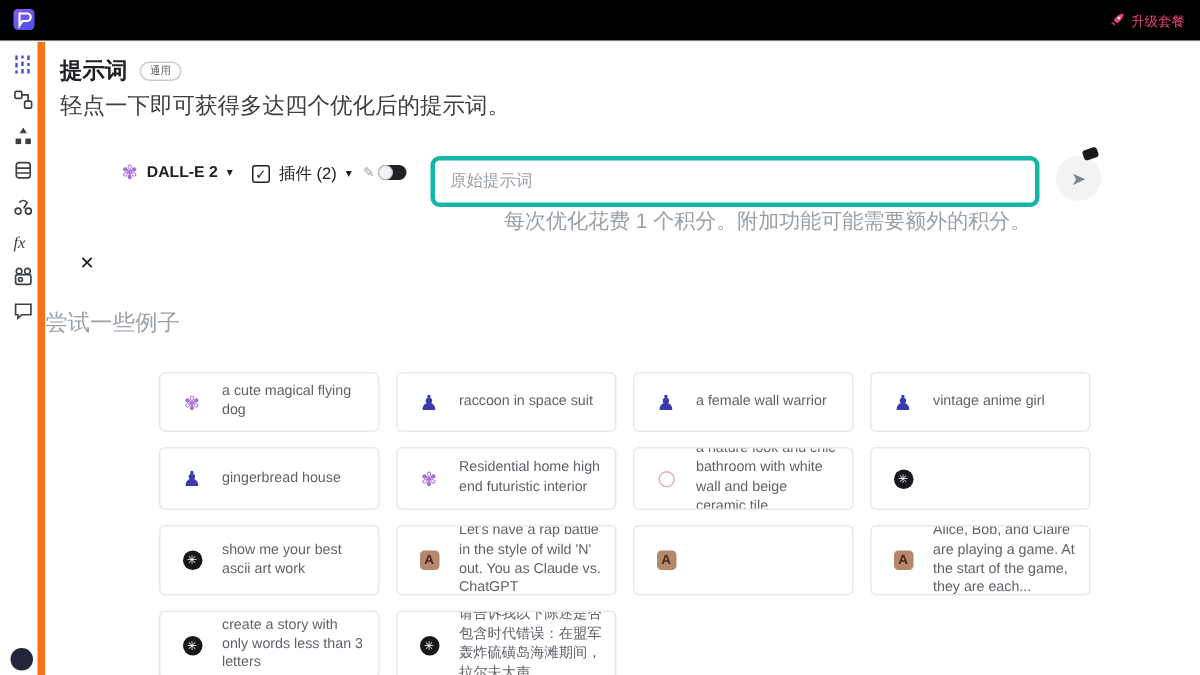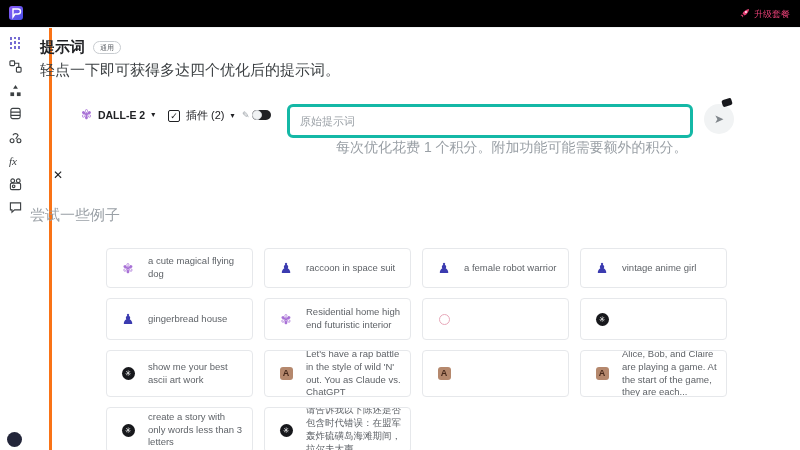--- a/index.html
+++ b/index.html
@@ -8,21 +8,21 @@
   .app { position:relative; width:800px; height:450px; background:#fff; overflow:hidden; }
 
   
   .topbar { position:absolute; left:0; top:0; width:800px; height:28px; background:#000000;
             border-bottom:1px solid #f1f3f4; z-index:5; }
   .logo { position:absolute; left:8px; top:5px; width:16px; height:16px; cursor:pointer; }
   .upgrade { position:absolute; right:10px; top:0; height:28px; display:flex; align-items:center; gap:4px;
              color:#e94077; font-size:9px; cursor:pointer; }
 
   
-  .sidebar { position:absolute; left:0; top:28px; width:52px; height:422px; border-right:3px solid #f97316; }
+  .sidebar { position:absolute; left:0; top:28px; width:30px; height:422px; border-right:5px solid #f97316; }
   .side-item { position:absolute; left:7px; width:16px; height:16px; display:flex; align-items:center;
                justify-content:center; cursor:pointer; }
   .avatar { position:absolute; left:7px; top:404px; width:15px; height:15px; border-radius:50%;
             background:#23263a; cursor:pointer; }
 
   
   .title-row { position:absolute; left:40px; top:38px; display:flex; align-items:center; gap:8px; }
   .page-title { font-size:15px; font-weight:bold; color:#202124; }
   .badge { font-size:7px; color:#5f6368; border:1px solid #c8ccd0; border-radius:999px;
            padding:1px 6px; line-height:9px; }
@@ -210,21 +210,21 @@
         <div class="card">
           <span class="ic-wrap">
             <span class="ic ic-dalle">♟</span>
           </span>
           <span class="card-text">raccoon in space suit</span>
         </div>
         <div class="card">
           <span class="ic-wrap">
             <span class="ic ic-dalle">♟</span>
           </span>
-          <span class="card-text">a female robot warrior</span>
+          <span class="card-text">a female wall warrior</span>
         </div>
         <div class="card">
           <span class="ic-wrap">
             <span class="ic ic-dalle">♟</span>
           </span>
           <span class="card-text">vintage anime girl</span>
         </div>
         <div class="card">
           <span class="ic-wrap">
             <span class="ic ic-dalle">♟</span>
@@ -234,20 +234,21 @@
         <div class="card">
           <span class="ic-wrap">
             <span class="ic ic-swirl">✾</span>
           </span>
           <span class="card-text">Residential home high end futuristic interior</span>
         </div>
         <div class="card">
           <span class="ic-wrap">
             <span class="ic ic-ring"></span>
           </span>
+          <span class="card-text">a nature look and chic bathroom with white wall and beige ceramic tile</span>
         </div>
         <div class="card">
           <span class="ic-wrap">
             <span class="ic ic-openai">✳</span>
           </span>
         </div>
         <div class="card">
           <span class="ic-wrap">
             <span class="ic ic-openai">✳</span>
           </span>

